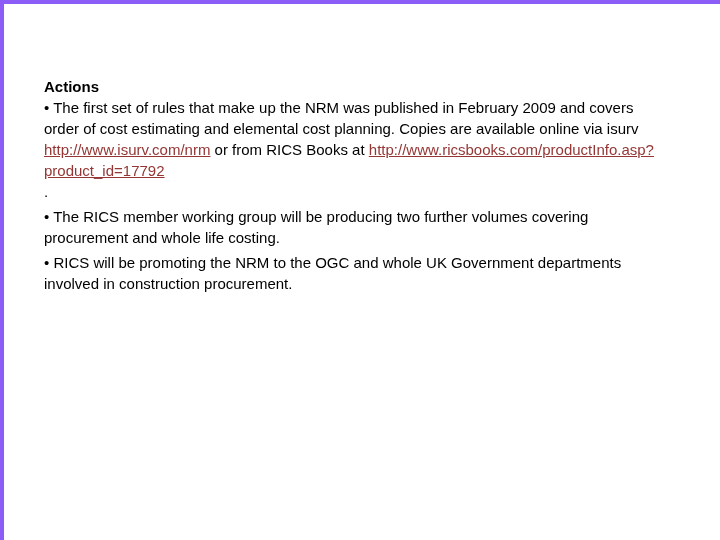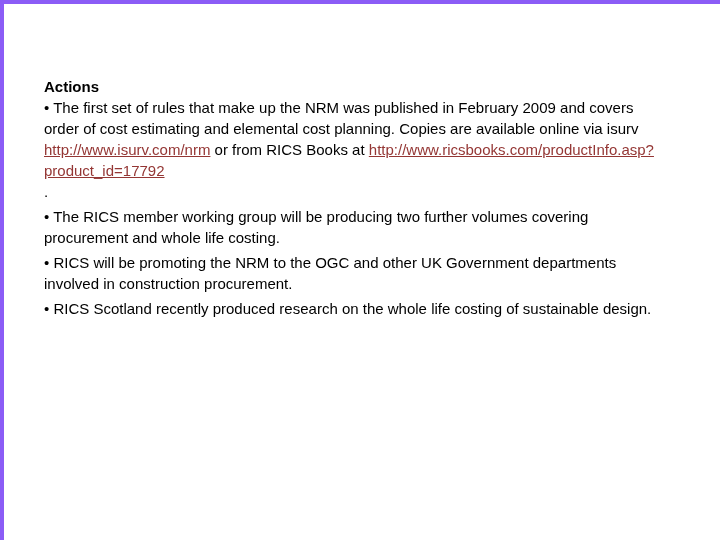--- a/index.html
+++ b/index.html
@@ -50,18 +50,17 @@
 <div class="slide">
   <div class="content">
 
     <p class="heading">Actions</p>
 
     <p class="para"><span>• The first set of rules that make up the NRM was published in February 2009 and covers order of cost estimating and elemental cost planning. Copies are available online via isurv </span><a href="#" class="link">http://www.isurv.com/nrm</a><span> or from RICS Books at </span><a href="#" class="link">http://www.ricsbooks.com/productInfo.asp?product_id=17792</a><br><span>.</span></p>
 
 
     <p class="para spaced">• The RICS member working group will be producing two further volumes covering procurement and whole life costing.</p>
 
-    <p class="para spaced">• RICS will be promoting the NRM to the OGC and other UK Government departments involved in construction procurement.</p>
+    <p class="para spaced">• RICS will be promoting the NRM to the OGC and whole UK Government departments involved in construction procurement.</p>
 
-    <p class="para spaced">• RICS Scotland recently produced research on the whole life costing of sustainable design.</p>
 
   </div>
 </div>
 
 </body></html>

